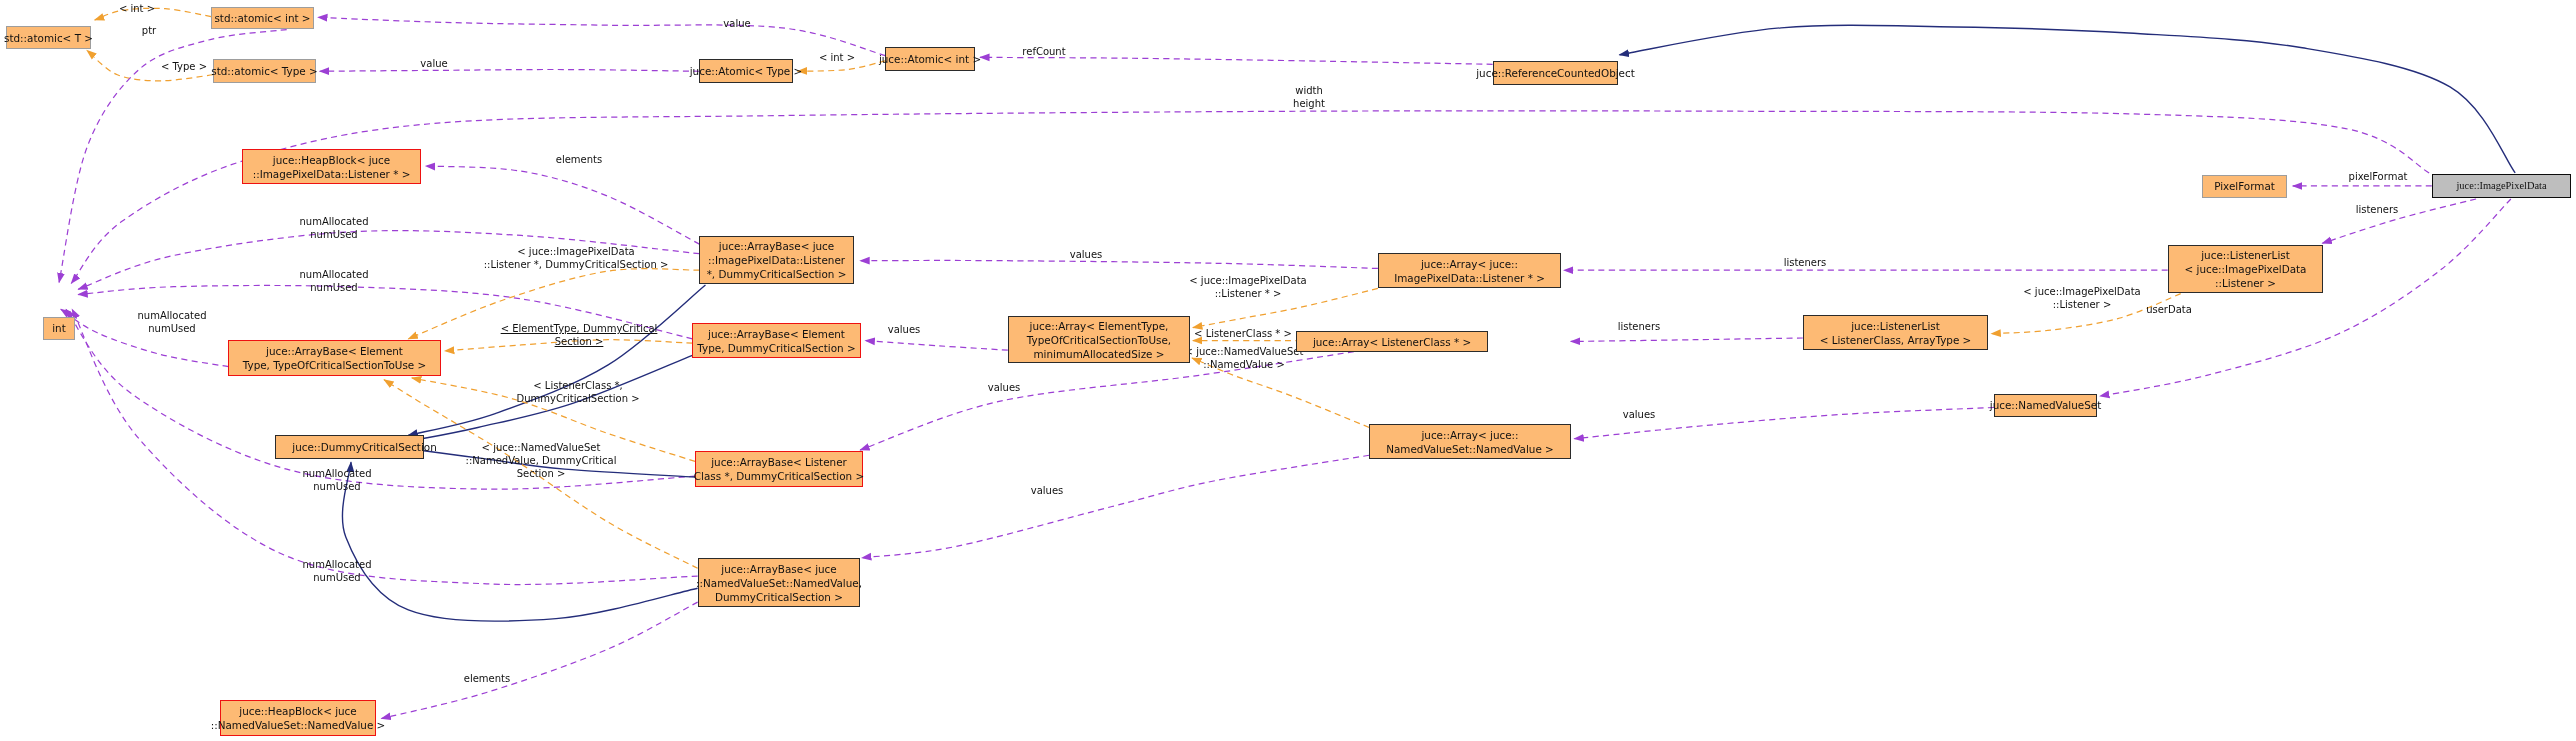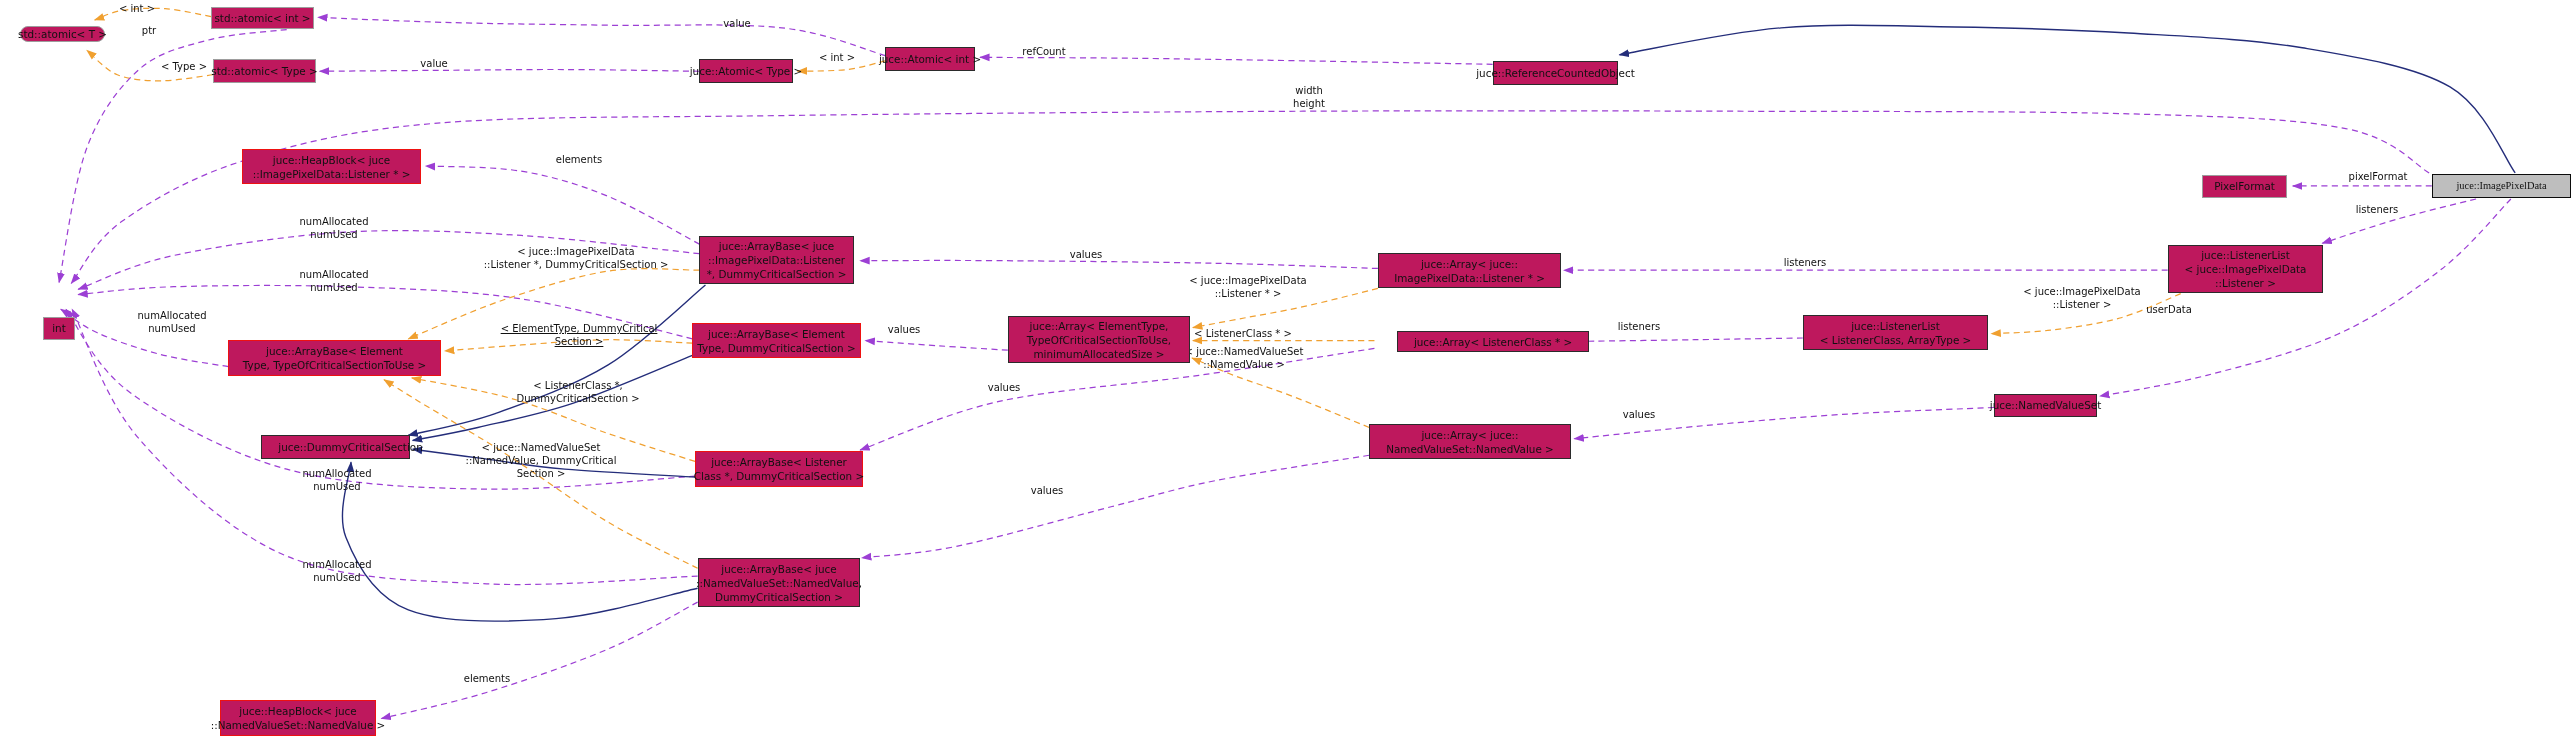--- a/index.html
+++ b/index.html
@@ -1,19 +1,19 @@
 <!DOCTYPE html>
 <html style="font-size:14px"><head>
 <meta charset="utf-8">
 <style>
   html,body{margin:0;padding:0;background:#ffffff;}
   #diagram{position:relative;width:2576px;height:742px;background:#ffffff;overflow:hidden;
            font-family:"DejaVu Sans","Liberation Sans",sans-serif;color:#111;}
   #edges-svg{position:absolute;left:0;top:0;width:2576px;height:742px;}
-  .node{position:absolute;box-sizing:border-box;background:#be185d;border:1px solid #2b2b2b;
+  .node{position:absolute;box-sizing:border-box;background:#fdba74;border:1px solid #2b2b2b;
         display:flex;flex-direction:column;justify-content:center;align-items:center;
         font-size:10.4px;line-height:14px;white-space:nowrap;text-align:center;z-index:3;}
   .node.ext{border-color:#9d9d9d;}
   .node.red{border-color:#ee1111;}
   .node.highlight{background:#bebebe;border-color:#0c0c0c;}
   .edge-label{position:absolute;transform:translate(-50%,-50%);font-size:10px;line-height:13px;
         text-align:center;white-space:nowrap;color:#111;z-index:2;}
   path.member{fill:none;stroke-width:1.4;stroke-dasharray:7 5;}
   path.template{fill:none;stroke-width:1.4;stroke-dasharray:7 5;}
   path.inherit{fill:none;stroke-width:1.6;}
@@ -67,21 +67,21 @@
       <path d="M812,328 C793.3,343.3 740.3,395.3 700,420 C659.7,444.7 608.3,462.5 570,476 C531.7,489.5 486.7,496.8 470,501" class="inherit" stroke="#242d7a" marker-end="url(#marker-inherit)"></path>
       <path d="M797,409 C774.2,418.2 701.2,450.2 660,464 C618.8,477.8 580.8,484.8 550,492 C519.2,499.2 487.5,504.5 475,507" class="inherit" stroke="#242d7a" marker-end="url(#marker-inherit)"></path>
       <path d="M800,549 C775.0,547.5 691.7,543.7 650,540 C608.3,536.3 579.2,530.8 550,527 C520.8,523.2 487.5,518.7 475,517" class="inherit" stroke="#242d7a" marker-end="url(#marker-inherit)"></path>
       <path d="M803,677 C775.8,682.8 695.5,707.8 640,712 C584.5,716.2 510.3,717.7 470,702 C429.7,686.3 409.0,646.3 398,618 C387.0,589.7 403.0,546.3 404,532" class="inherit" stroke="#242d7a" marker-end="url(#marker-inherit)"></path>
       <path d="M805,311 C787.5,311.2 737.5,306.3 700,312 C662.5,317.7 618.3,332.0 580,345 C541.7,358.0 488.3,382.5 470,390" class="template" stroke="#f0a030" marker-end="url(#marker-template)"></path>
       <path d="M797,395 C780.8,394.3 732.8,390.7 700,391 C667.2,391.3 631.3,394.8 600,397 C568.7,399.2 526.7,402.8 512,404" class="template" stroke="#f0a030" marker-end="url(#marker-template)"></path>
       <path d="M800,531 C783.3,525.7 735.0,511.0 700,499 C665.0,487.0 627.7,469.7 590,459 C552.3,448.3 493.3,439.0 474,435" class="template" stroke="#f0a030" marker-end="url(#marker-template)"></path>
       <path d="M803,654 C785.8,645.2 737.2,623.2 700,601 C662.8,578.8 616.3,544.2 580,521 C543.7,497.8 505.0,476.0 482,462 C459.0,448.0 448.7,441.2 442,437" class="template" stroke="#f0a030" marker-end="url(#marker-template)"></path>
     </svg>
   <div id="nodes-layer">
-      <div class="node ext" style="left: 20px; top: 26px; width: 85px; height: 16px; border-radius: 8px;">
+      <div class="node ext" style="left: 6px; top: 26px; width: 85px; height: 23px;">
         <div>std::atomic&lt; T &gt;</div>
       </div>
       <div class="node ext" style="left: 211px; top: 7px; width: 103px; height: 22px;">
         <div>std::atomic&lt; int &gt;</div>
       </div>
       <div class="node ext" style="left: 213px; top: 59px; width: 103px; height: 23.5px;">
         <div>std::atomic&lt; Type &gt;</div>
       </div>
       <div class="node " style="left: 699px; top: 59px; width: 94px; height: 24px;">
         <div>juce::Atomic&lt; Type &gt;</div>
@@ -113,41 +113,41 @@
       </div>
       <div class="node " style="left: 1008px; top: 316px; width: 182px; height: 47px;">
         <div>juce::Array&lt; ElementType,</div>
         <div>TypeOfCriticalSectionToUse,</div>
         <div>minimumAllocatedSize &gt;</div>
       </div>
       <div class="node red" style="left: 228px; top: 340px; width: 213px; height: 36px;">
         <div>juce::ArrayBase&lt; Element</div>
         <div>Type, TypeOfCriticalSectionToUse &gt;</div>
       </div>
-      <div class="node " style="left: 261px; top: 435px; width: 149px; height: 23.5px; padding-left: 30px;">
+      <div class="node " style="left: 275px; top: 435px; width: 149px; height: 23.5px; padding-left: 30px;">
         <div>juce::DummyCriticalSection</div>
       </div>
       <div class="node red" style="left: 695px; top: 451px; width: 168px; height: 36px;">
         <div>juce::ArrayBase&lt; Listener</div>
         <div>Class *, DummyCriticalSection &gt;</div>
       </div>
       <div class="node " style="left: 698px; top: 558px; width: 162px; height: 49px;">
         <div>juce::ArrayBase&lt; juce</div>
         <div>::NamedValueSet::NamedValue,</div>
         <div>DummyCriticalSection &gt;</div>
       </div>
       <div class="node red" style="left: 220px; top: 700px; width: 156px; height: 36px;">
         <div>juce::HeapBlock&lt; juce</div>
         <div>::NamedValueSet::NamedValue &gt;</div>
       </div>
       <div class="node " style="left: 1378px; top: 253px; width: 183px; height: 35px;">
         <div>juce::Array&lt; juce::</div>
         <div>ImagePixelData::Listener * &gt;</div>
       </div>
-      <div class="node " style="left: 1397px; top: 331px; width: 192px; height: 21px;">
+      <div class="node " style="left: 1296px; top: 331px; width: 192px; height: 21px;">
         <div>juce::Array&lt; ListenerClass * &gt;</div>
       </div>
       <div class="node " style="left: 1369px; top: 424px; width: 202px; height: 35px;">
         <div>juce::Array&lt; juce::</div>
         <div>NamedValueSet::NamedValue &gt;</div>
       </div>
       <div class="node " style="left: 1803px; top: 315px; width: 185px; height: 35px;">
         <div>juce::ListenerList</div>
         <div>&lt; ListenerClass, ArrayType &gt;</div>
       </div>

